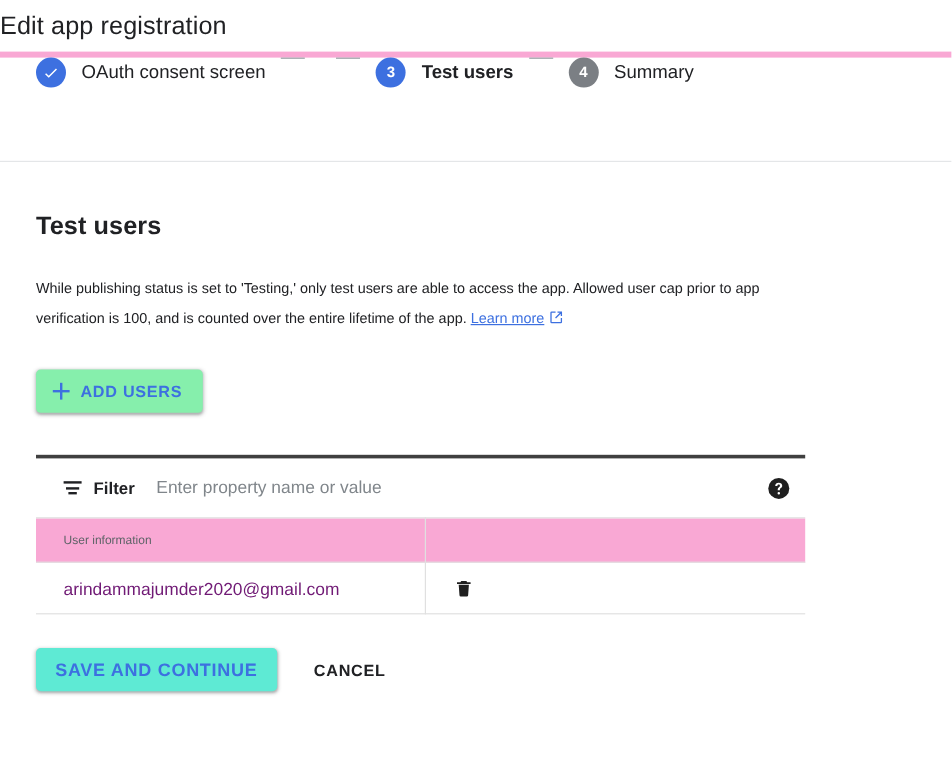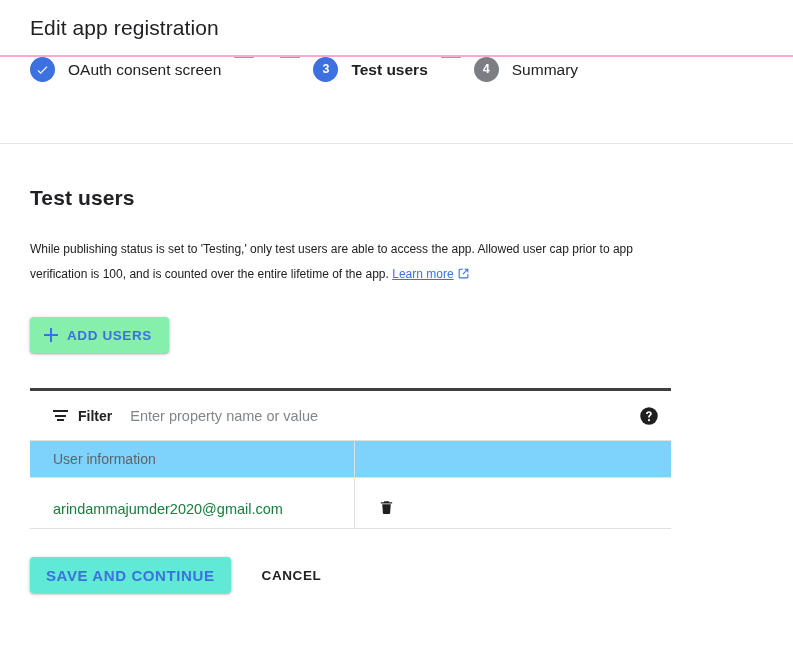--- a/index.html
+++ b/index.html
@@ -10,26 +10,25 @@
     width: 793px;
     height: 646px;
     background: #ffffff;
     font-family: "Liberation Sans", sans-serif;
     color: #202124;
     overflow: hidden;
   }
 
   
   .page-header {
-    height: 57px;
+    height: 48px;
     box-sizing: border-box;
     display: flex;
     align-items: center;
-    padding-left: 30px;
-    border-bottom: 2px solid #f9a8d4;
+    border-bottom: 5px solid #f9a8d4;
   }
   .page-title {
     font-size: 21px;
     font-weight: 400;
     color: #202124;
     letter-spacing: 0.1px;
   }
 
   
   .stepper {
@@ -193,36 +192,36 @@
     cursor: pointer;
   }
 
   
   table.users-table {
     width: 641px;
     border-collapse: collapse;
     table-layout: fixed;
   }
   table.users-table th {
-    background: #7dd3fc;
+    background: #f9a8d4;
     text-align: left;
-    font-size: 14px;
+    font-size: 10px;
     font-weight: 400;
     color: #5f6368;
     padding: 0 0 0 23px;
     height: 36px;
     border-top: 1px solid #e0e0e0;
     border-bottom: 1px solid #e0e0e0;
   }
   table.users-table th.col-user { width: 301px; border-right: 1px solid #e0e0e0; }
   table.users-table td {
     height: 38px;
     font-size: 14.5px;
-    color: #15803d;
-    padding: 12px 0 0 23px;
+    color: #701a75;
+    padding: 4px 0 0 23px;
     border-bottom: 1px solid #e0e0e0;
     background: #ffffff;
   }
   table.users-table td.col-user { border-right: 1px solid #e0e0e0; }
   .trash-btn {
     background: none;
     border: none;
     padding: 0;
     cursor: pointer;
     display: inline-flex;

